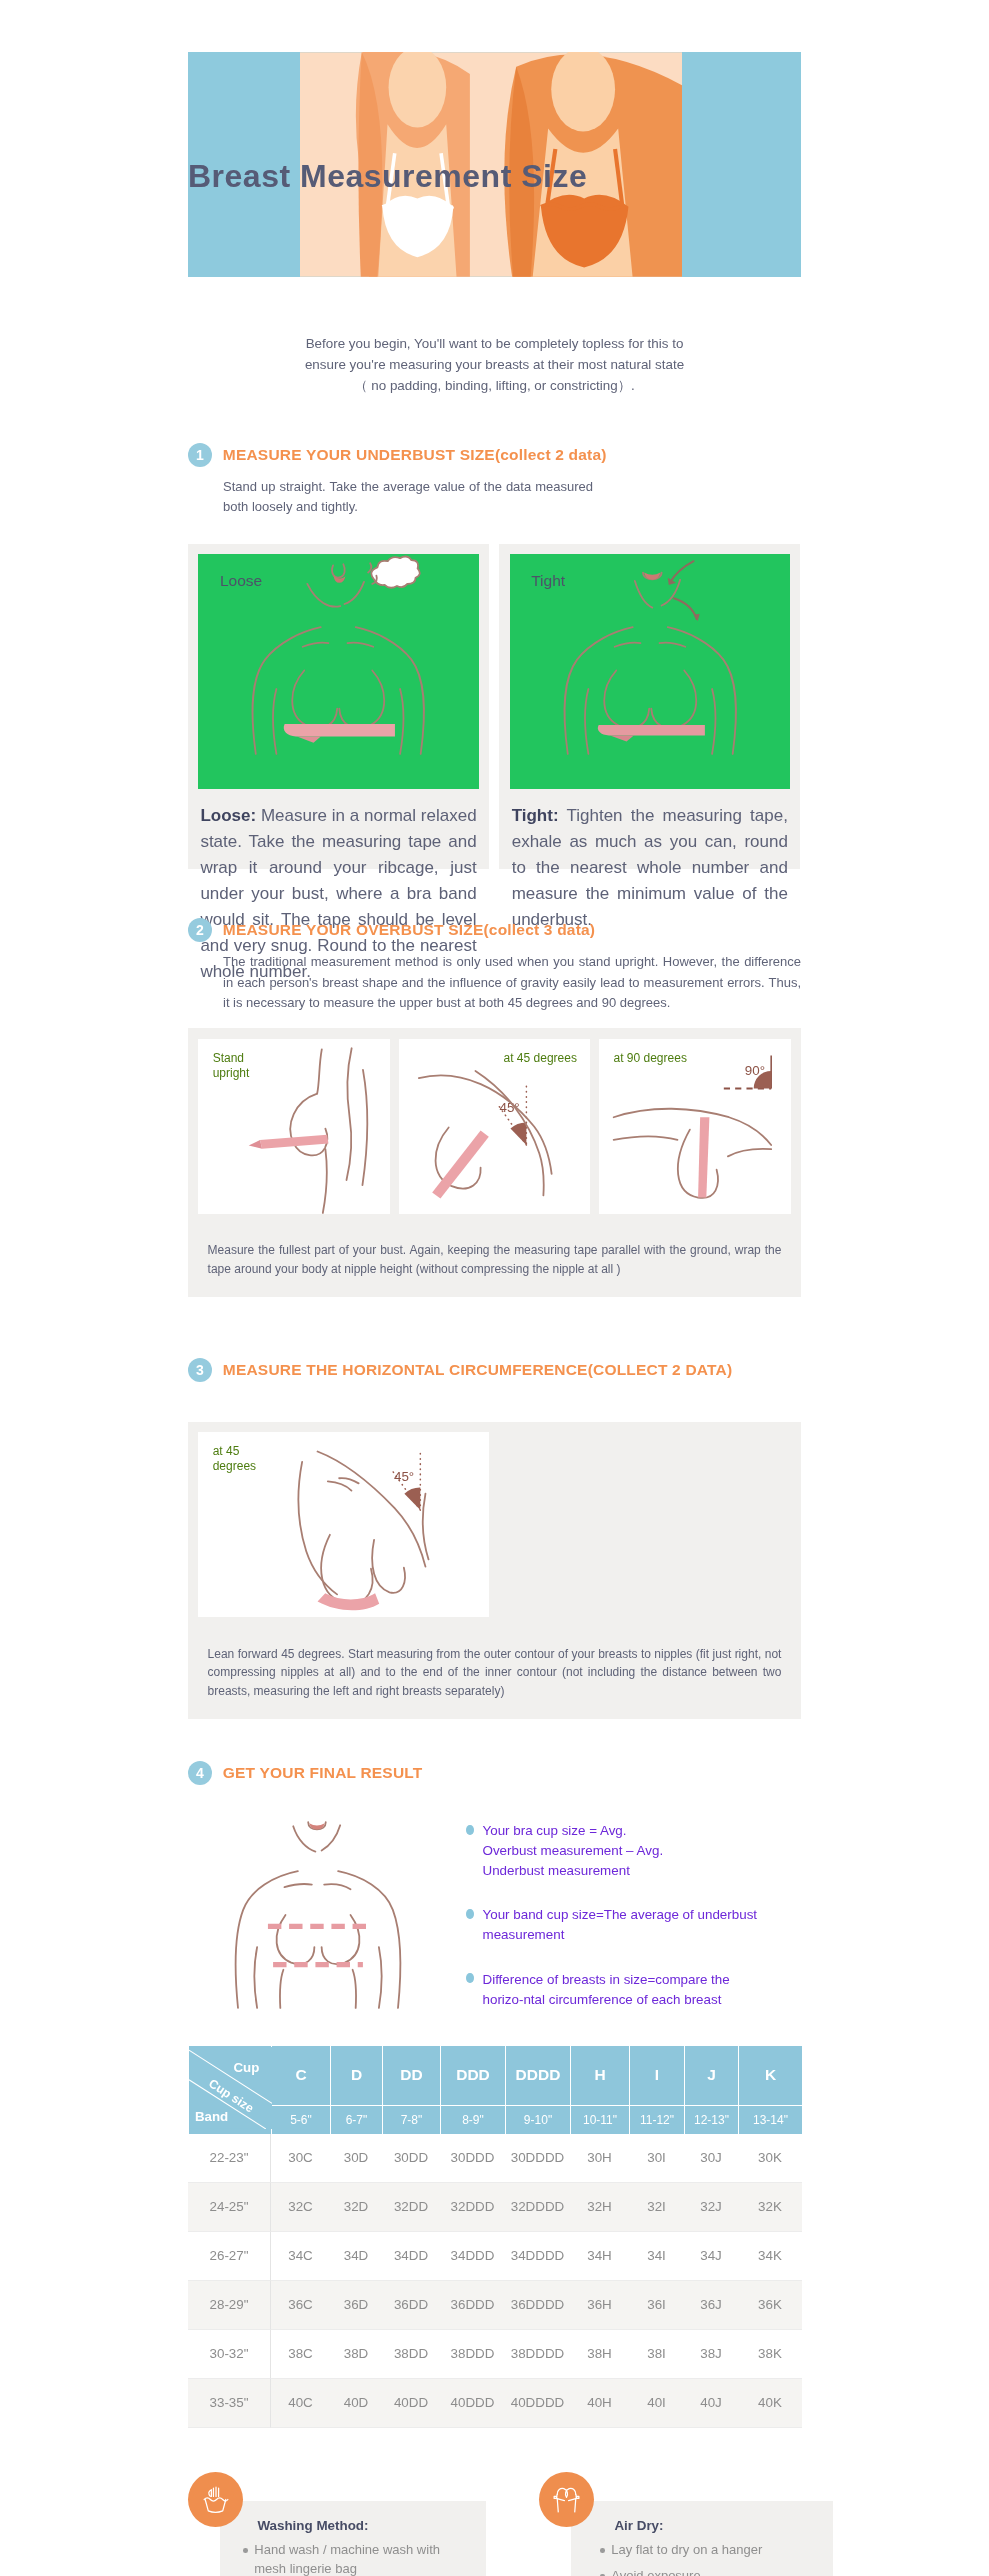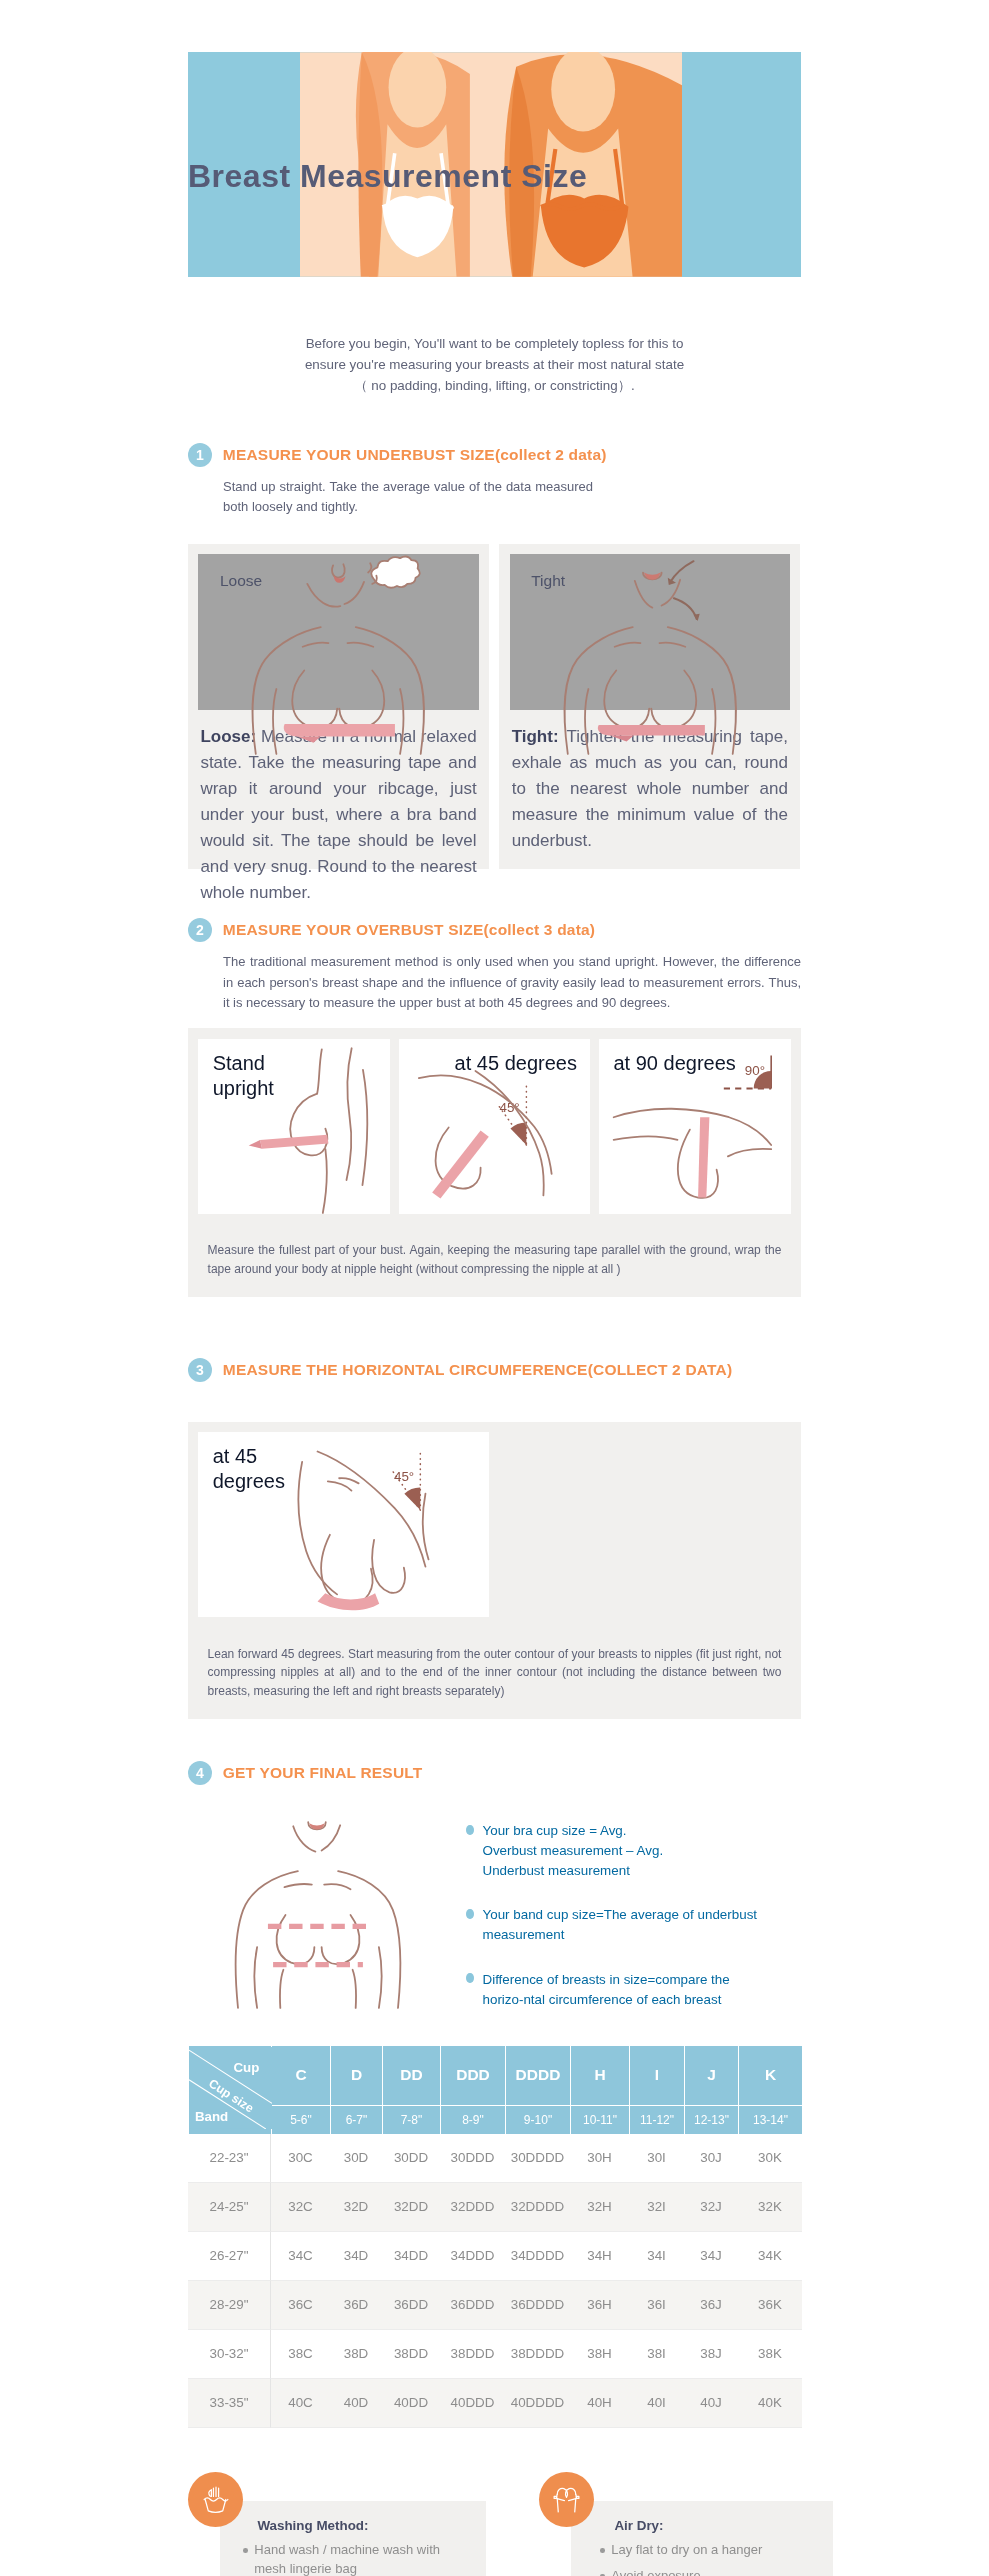--- a/index.html
+++ b/index.html
@@ -22,45 +22,45 @@
   .num{flex:0 0 24px;width:24px;height:24px;border-radius:50%;background:#95cbde;color:#fff;
     font-size:14px;font-weight:700;display:flex;align-items:center;justify-content:center;}
   .step-title{margin:0;font-size:15.5px;font-weight:700;color:#f4914e;letter-spacing:0.2px;}
 
   .step-body{margin:10.3px 0 0 35px;font-size:13px;line-height:1.55;color:#5f6378;text-align:justify;}
   .w720{width:370px;} .w1120{width:578px;}
 
   
   .cards2{margin-top:27px;display:flex;gap:10.3px;}
   .card{width:301px;height:325px;background:#f1f0ee;box-sizing:border-box;}
-  .illus{position:relative;margin:10.3px 10.3px 0;height:156px;background:#a3a3a3;text-align:right;}
+  .illus{position:relative;margin:10.3px 10.3px 0;height:235px;background:#22c55e;text-align:right;}
   .illus svg{position:absolute;left:0;top:0;}
   .illus-label{position:absolute;left:21.6px;top:17.5px;font-size:15.5px;color:#4d5269;}
   .caption{margin:0;padding:13.4px 12.4px 0;font-size:17px;line-height:1.53;color:#5d6177;text-align:justify;}
   .caption b{color:#3f445f;font-weight:700;}
 
   
   .graybox{background:#f1f0ee;box-sizing:border-box;padding:10.3px 10.3px 0;}
   .gb2{margin-top:15.5px;} .gb3{margin-top:40px;}
   .cards3{display:flex;gap:8.8px;}
   .mini{position:relative;width:192px;height:175px;background:#fff;}
   .cards2h{display:flex;gap:10.3px;}
   .midi{position:relative;width:291px;height:185px;background:#fff;}
   .mini svg,.midi svg{position:absolute;left:0;top:0;}
-  .card-label{position:absolute;font-size:20px;line-height:1.25;color:#0f172a;}
+  .card-label{position:absolute;font-size:12px;line-height:1.25;color:#4d7c0f;}
   .lab-tl{left:14.4px;top:12.4px;} .lab-tr{right:13.4px;top:12.4px;text-align:right;} .lab-w{width:67px;}
   .gray-note{padding:15.5px 9.3px 18.5px;font-size:12px;line-height:1.55;color:#5f6378;text-align:justify;}
 
   
   .result-row{margin-top:32px;display:flex;}
   .torso-wrap{width:260px;display:flex;justify-content:center;}
   .result-bullets{width:335px;margin-left:18px;list-style:none;padding:4.1px 0 0;display:flex;flex-direction:column;gap:24px;margin-top:0;margin-bottom:0;}
   .result-bullets li{display:flex;gap:8.8px;}
   .bdot{flex:0 0 7.7px;width:7.7px;height:10.3px;border-radius:50%;background:#8ac6dc;margin-top:3.6px;}
-  .btext{font-size:13.4px;line-height:1.5;color:#0369a1;white-space:pre-line;}
+  .btext{font-size:13.4px;line-height:1.5;color:#6d28d9;white-space:pre-line;}
 
   
   .size-table{margin-top:36px;border-collapse:separate;border-spacing:0;width:613px;table-layout:fixed;}
   .size-table th{background:#8ec6db;color:#fff;font-weight:700;}
   .size-table thead .cup-row th{height:57px;font-size:15.5px;border-left:1.5px solid #fff;}
   .size-table thead .range-row th{height:26px;font-size:12px;font-weight:400;border-left:1.5px solid #fff;border-top:1.5px solid #fff;}
   .corner{position:relative;padding:0;background:#8ec6db;}
   .size-table tbody td{height:46px;text-align:center;font-size:13.4px;color:#8d8d8d;border-bottom:0.5px solid #ececec;}
   .size-table tbody td.band{border-right:0.5px solid #e4e4e4;}
   .size-table tbody tr.alt{background:#f5f4f2;}

